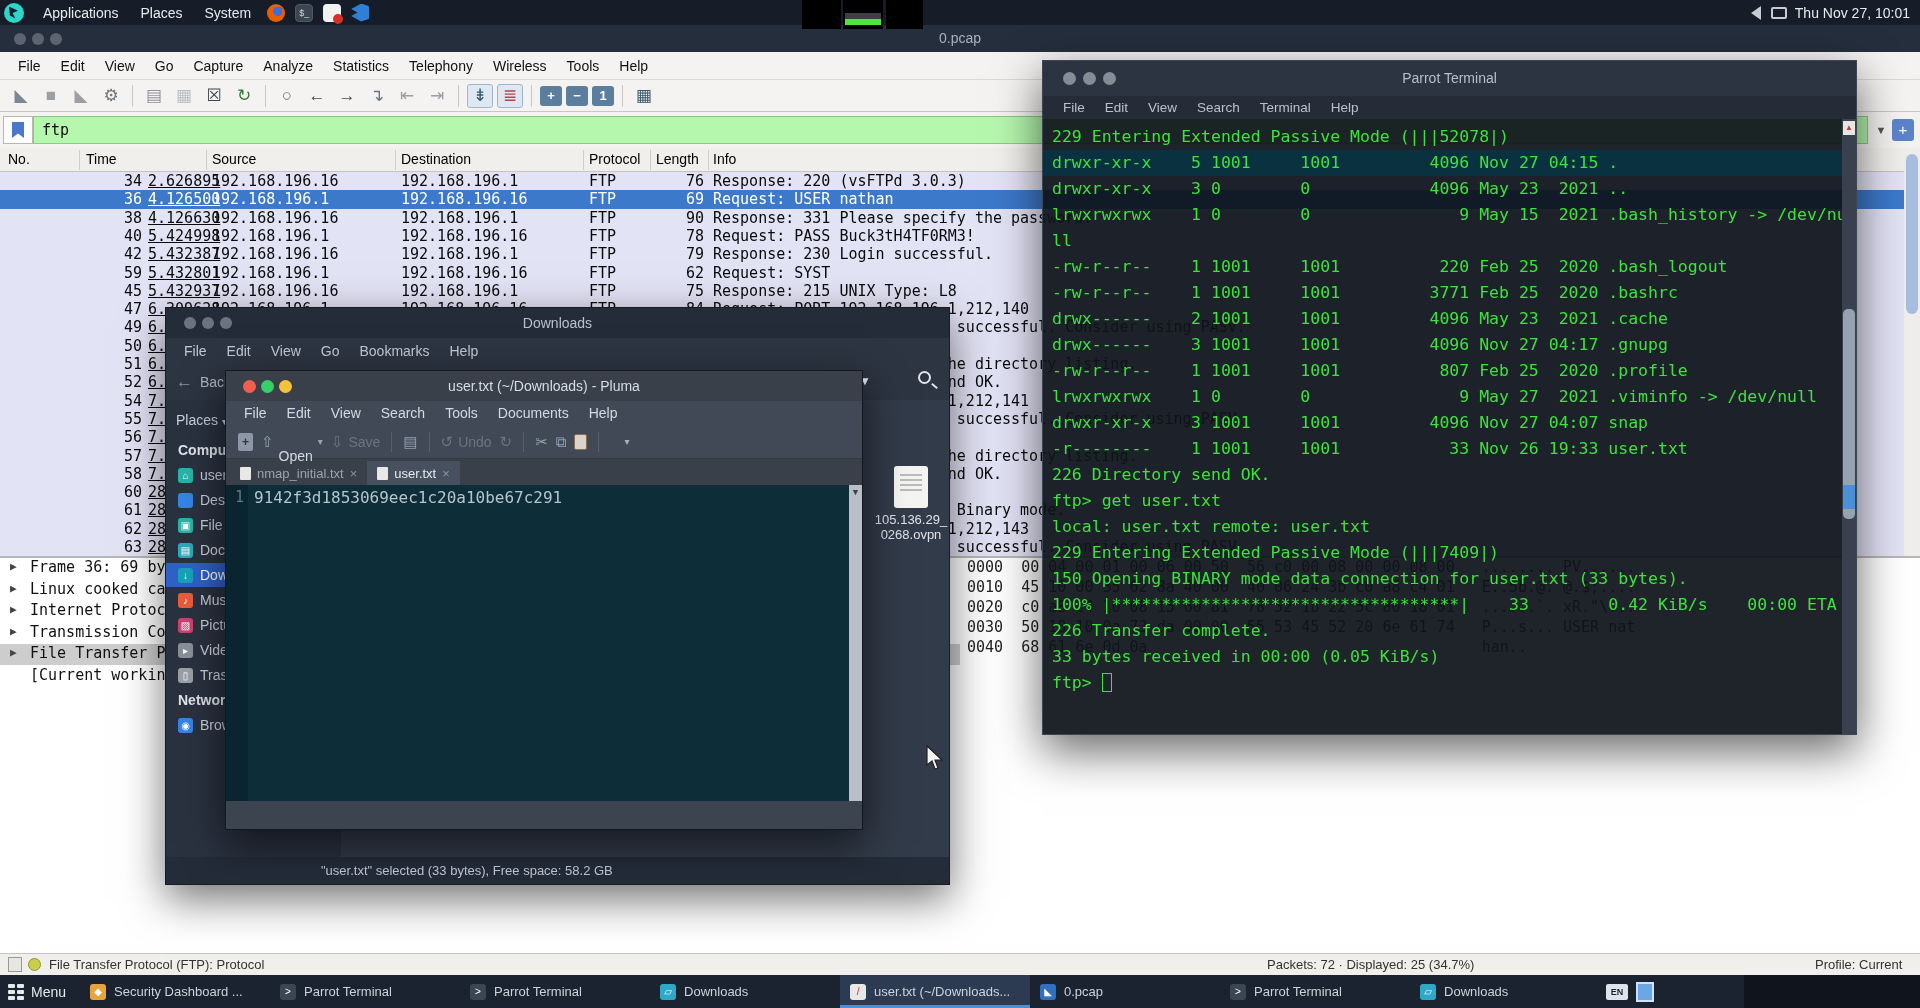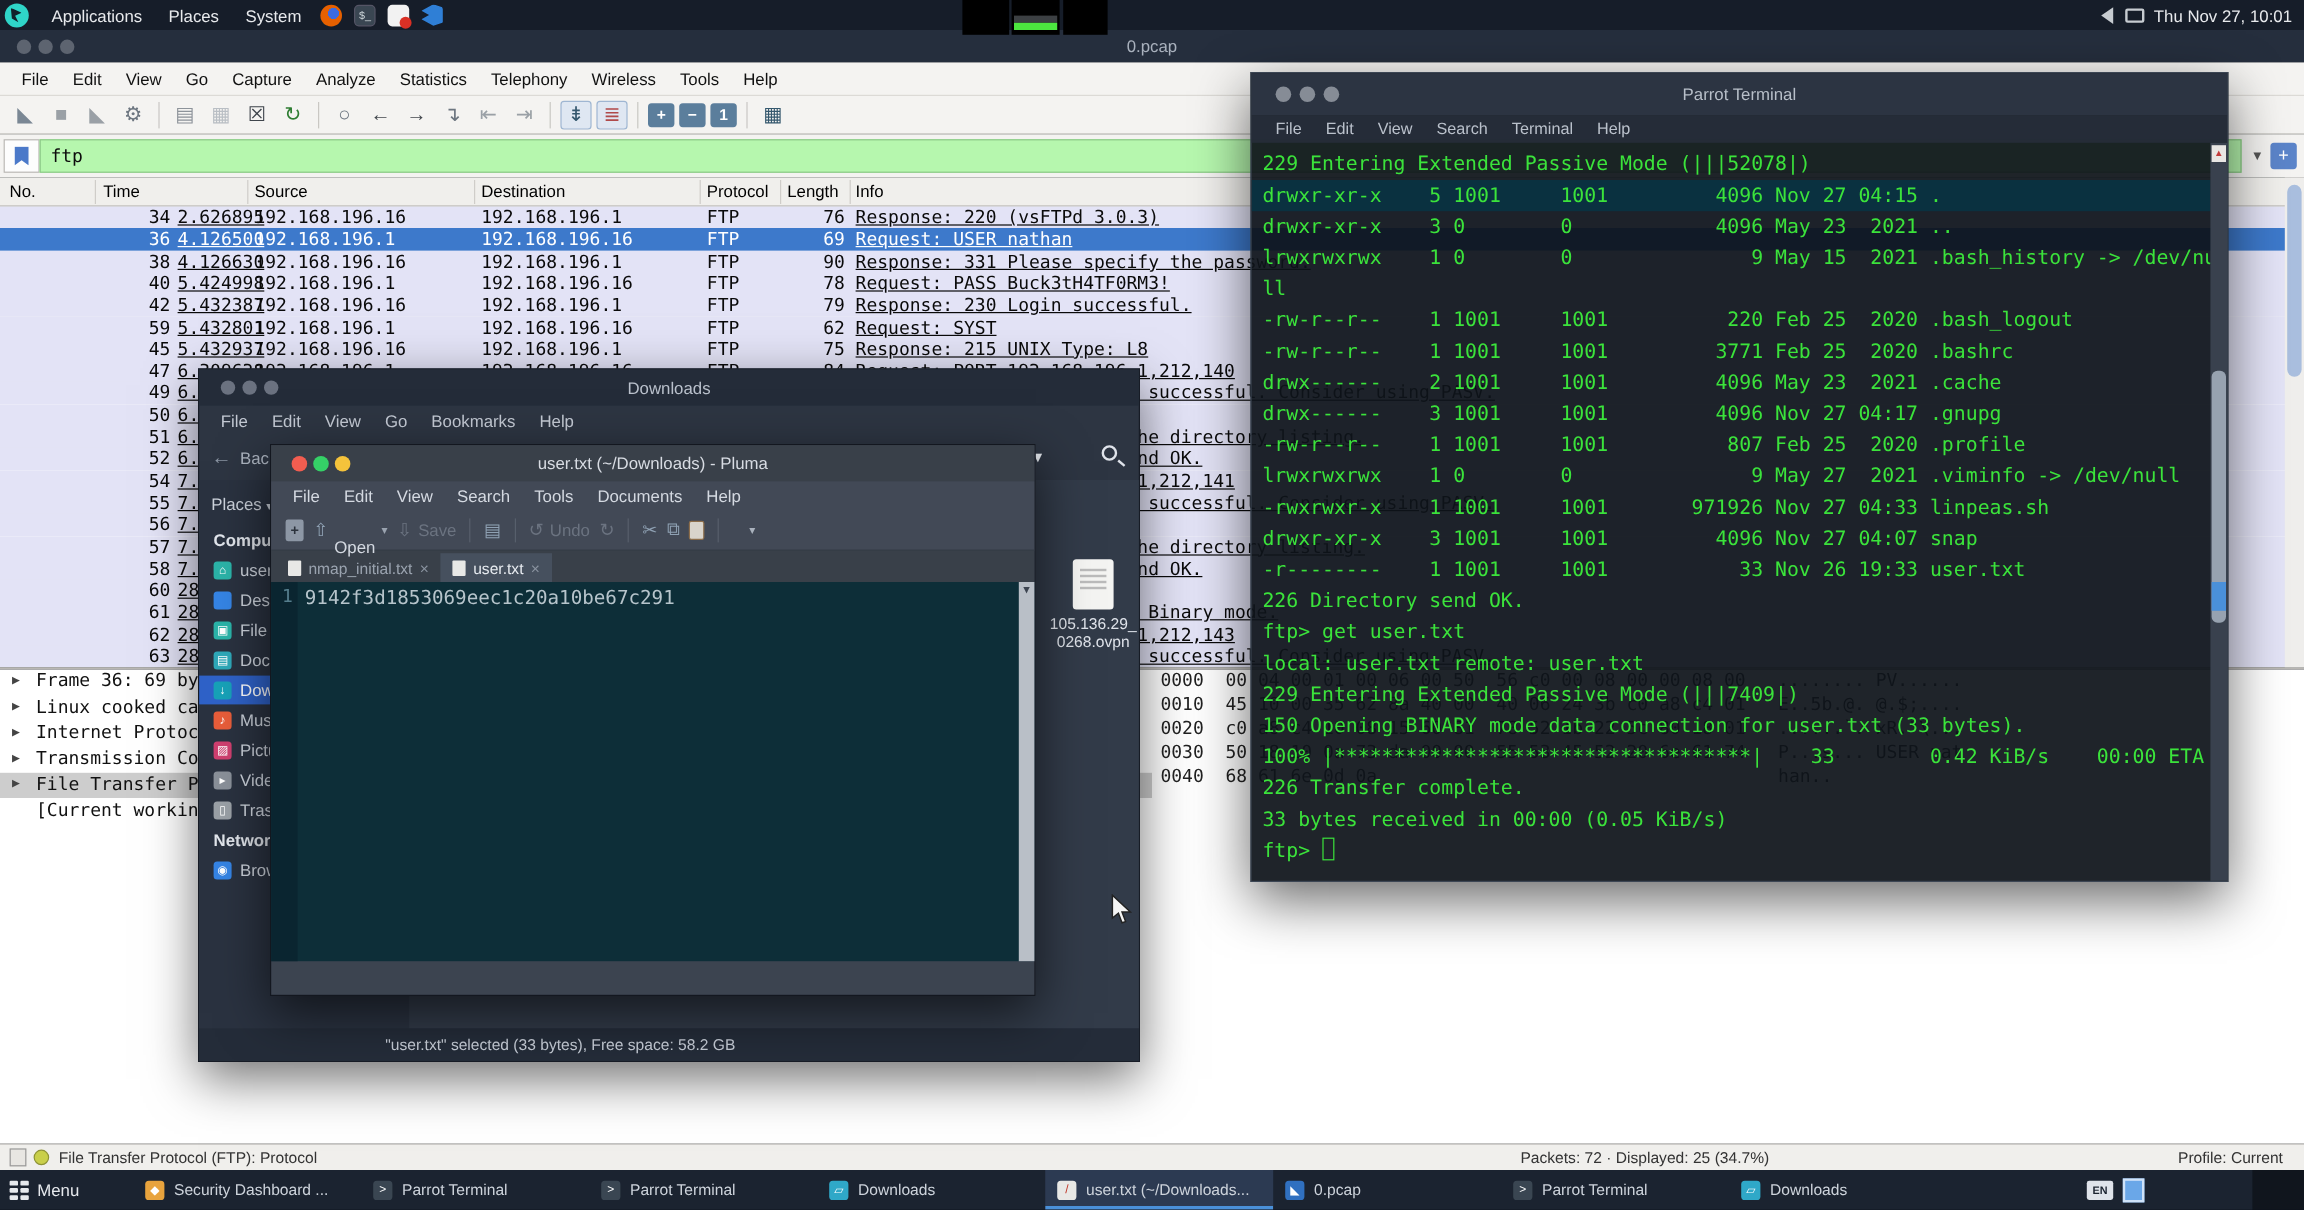--- a/index.html
+++ b/index.html
@@ -60,21 +60,21 @@
   #packet-list { left:0; top:172px; width:1920px; height:384px; background:#fff; overflow:hidden; }
   .pkt-row { position:absolute; left:0; width:1920px; height:19px; background:#e3e3f6; color:#0a0a0a;
     font-size:15px; white-space:pre; }
   .pkt-row.sel { background:#3d79cb; color:#fff; }
   .pkt-no { position:absolute; left:60px; width:82px; text-align:right; }
   .pkt-time { position:absolute; left:148px;text-decoration:underline; }
   .pkt-src { position:absolute; left:212px; }
   .pkt-dst { position:absolute; left:401px; }
   .pkt-proto { position:absolute; left:589px; }
   .pkt-len { position:absolute; left:622px; width:82px; text-align:right; }
-  .pkt-info { position:absolute; left:713px;text-decoration:underline; }
+  .pkt-info { position:absolute; left:713px; }
   #ws-splitter { left:0; top:556px; width:1920px; height:2px; background:#b9b7b3; }
   #detail-pane { left:0; top:558px; width:1920px; height:395px; background:#ffffff; }
   .det-row { position:absolute; left:0; width:960px; height:21px; font-size:15px; color:#111; white-space:pre; }
   .det-row.sel { background:#cdcdcd; }
   .det-tri { position:absolute; left:10px; color:#444; font-size:11px; top:2px; }
   .det-txt { position:absolute; left:30px; }
   .hex-row { position:absolute; left:967px; font-size:15px; color:#222; white-space:pre; }
   #ws-scroll { left:1904px; top:148px; width:16px; height:408px; background:#efeeec; }
   #ws-scroll-handle { left:1906px; top:154px; width:12px; height:160px; background:#a9bede; border-radius:6px; }
   #ws-statusbar { left:0; top:953px; width:1920px; height:22px; background:#f0efec; border-top:1px solid #c6c4c0;
@@ -155,22 +155,22 @@
   .tline.hl { background:#0a3140; width:806px; margin-left:-9px; padding-left:9px; }
   #term-cursor { display:inline-block; width:10px; height:19px; border:1.5px solid #3be33b;
     vertical-align:middle; margin-bottom:3px; }
   #term-scroll { position:absolute; right:0; top:58px; width:14px; bottom:0; background:#39414e; }
   #term-scroll-up { position:absolute; top:2px; left:1px; width:12px; height:14px; background:#e8e6e3;
     color:#c23b3b; font-size:8px; text-align:center; line-height:14px; }
   #term-scroll-handle { position:absolute; left:1px; top:190px; width:12px; height:210px; background:#97a2b0; border-radius:5px; }
   #term-scroll-handle2 { position:absolute; left:1px; top:366px; width:12px; height:24px; background:#4a90d9; }
 
   
-  #taskbar { left:0; top:975px; width:1877px; height:33px; background:#1b2330; display:flex;
-    z-index:45;gap:31px; }
+  #taskbar { left:0; top:975px; width:1744px; height:33px; background:#1b2330; display:flex;
+    z-index:45; }
   #tb-menu { display:flex; align-items:center; gap:7px; color:#e6e9ed; font-size:14px; padding:0 14px 0 8px; }
   #tb-grid { width:16px; height:16px; display:grid; grid-template-columns:1fr 1fr; gap:2px; }
   #tb-grid span { background:#e6e9ed; border-radius:1px; }
   #tb-items { display:flex; height:33px; }
   .tb-item { width:190px; display:flex; align-items:center; gap:8px; padding-left:10px; color:#cdd3db;
     font-size:13px; white-space:nowrap; overflow:hidden; position:relative; }
   .tb-item.active { background:#2c3a52; }
   .tb-item.active::after { content:""; position:absolute; left:0; bottom:0; width:100%; height:3px; background:#4a90d9; }
   .tb-ic { width:16px; height:16px; border-radius:3px; flex:0 0 16px; display:flex; align-items:center;
     justify-content:center; font-size:10px; color:#fff; }
@@ -500,21 +500,20 @@
       <div class="tline hl">drwxr-xr-x    5 1001     1001         4096 Nov 27 04:15 .</div>
       <div class="tline">drwxr-xr-x    3 0        0            4096 May 23  2021 ..</div>
       <div class="tline">lrwxrwxrwx    1 0        0               9 May 15  2021 .bash_history -&gt; /dev/nu</div>
       <div class="tline">ll</div>
       <div class="tline">-rw-r--r--    1 1001     1001          220 Feb 25  2020 .bash_logout</div>
       <div class="tline">-rw-r--r--    1 1001     1001         3771 Feb 25  2020 .bashrc</div>
       <div class="tline">drwx------    2 1001     1001         4096 May 23  2021 .cache</div>
       <div class="tline">drwx------    3 1001     1001         4096 Nov 27 04:17 .gnupg</div>
       <div class="tline">-rw-r--r--    1 1001     1001          807 Feb 25  2020 .profile</div>
       <div class="tline">lrwxrwxrwx    1 0        0               9 May 27  2021 .viminfo -&gt; /dev/null</div>
-      <div class="tline">-rwxrwxr-x    1 1001     1001       971926 Nov 27 04:33 linpeas.sh</div>
       <div class="tline">drwxr-xr-x    3 1001     1001         4096 Nov 27 04:07 snap</div>
       <div class="tline">-r--------    1 1001     1001           33 Nov 26 19:33 user.txt</div>
       <div class="tline">226 Directory send OK.</div>
       <div class="tline">ftp&gt; get user.txt</div>
       <div class="tline">local: user.txt remote: user.txt</div>
       <div class="tline">229 Entering Extended Passive Mode (|||7409|)</div>
       <div class="tline">150 Opening BINARY mode data connection for user.txt (33 bytes).</div>
       <div class="tline">100% |***********************************|    33        0.42 KiB/s    00:00 ETA</div>
       <div class="tline">226 Transfer complete.</div>
       <div class="tline">33 bytes received in 00:00 (0.05 KiB/s)</div>

